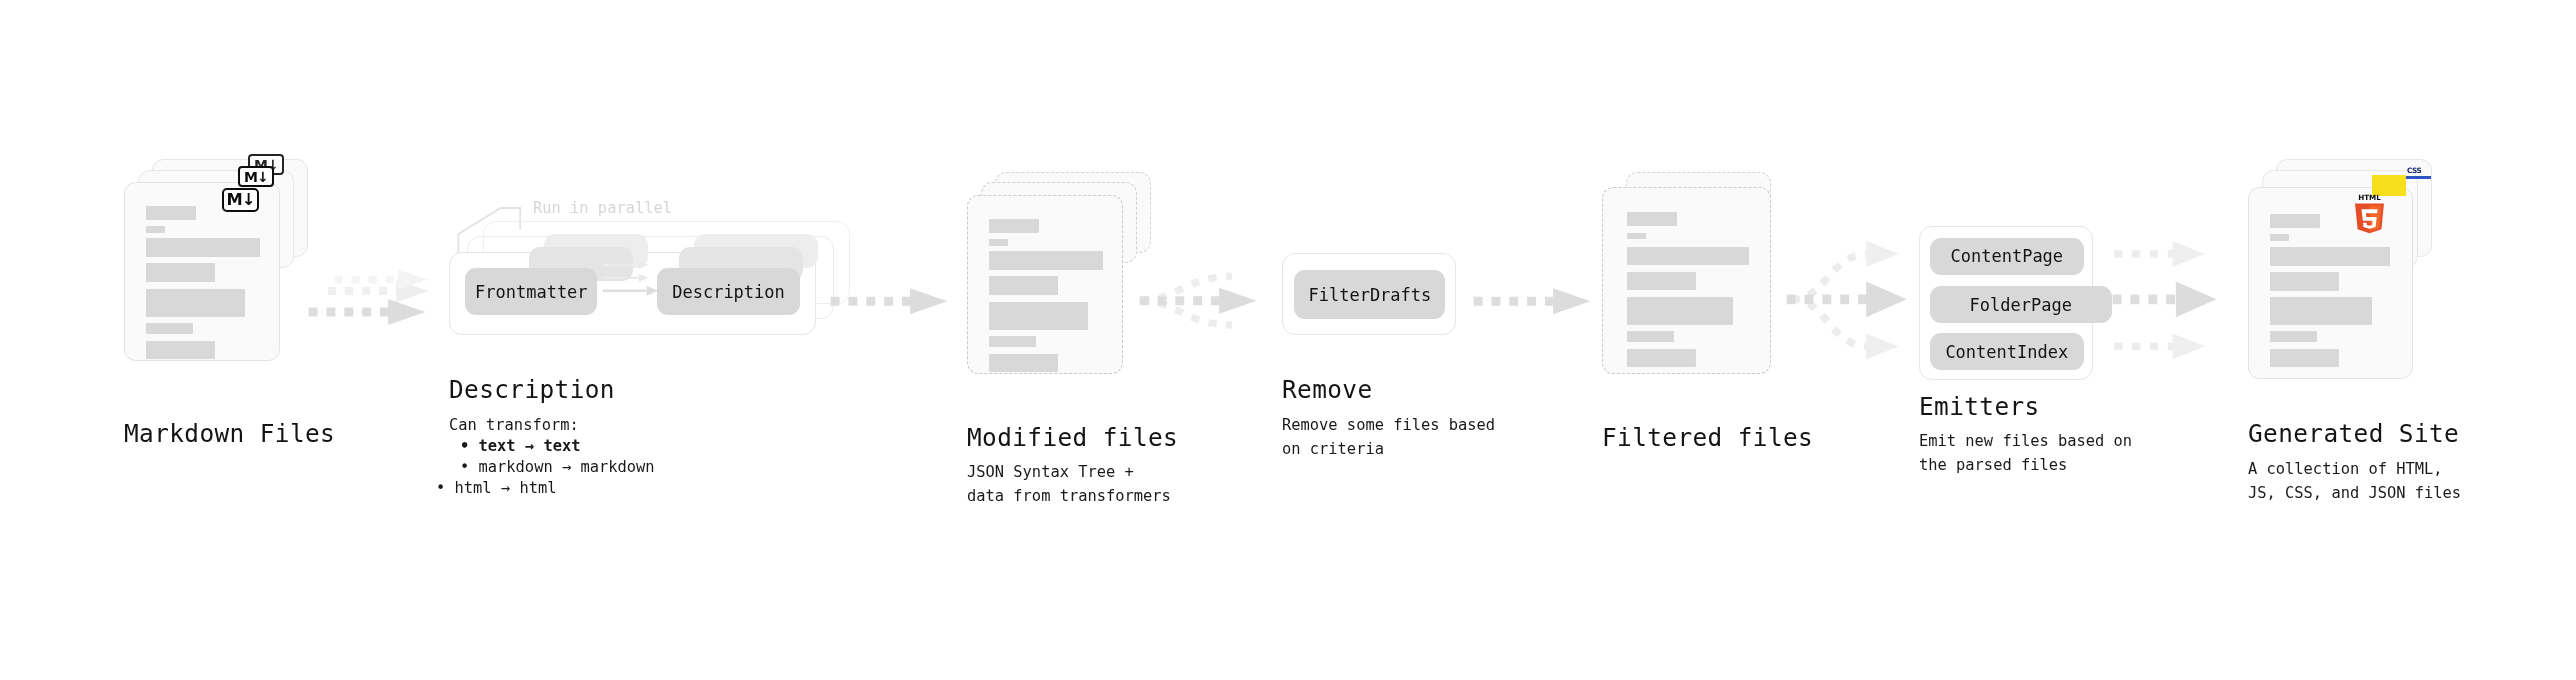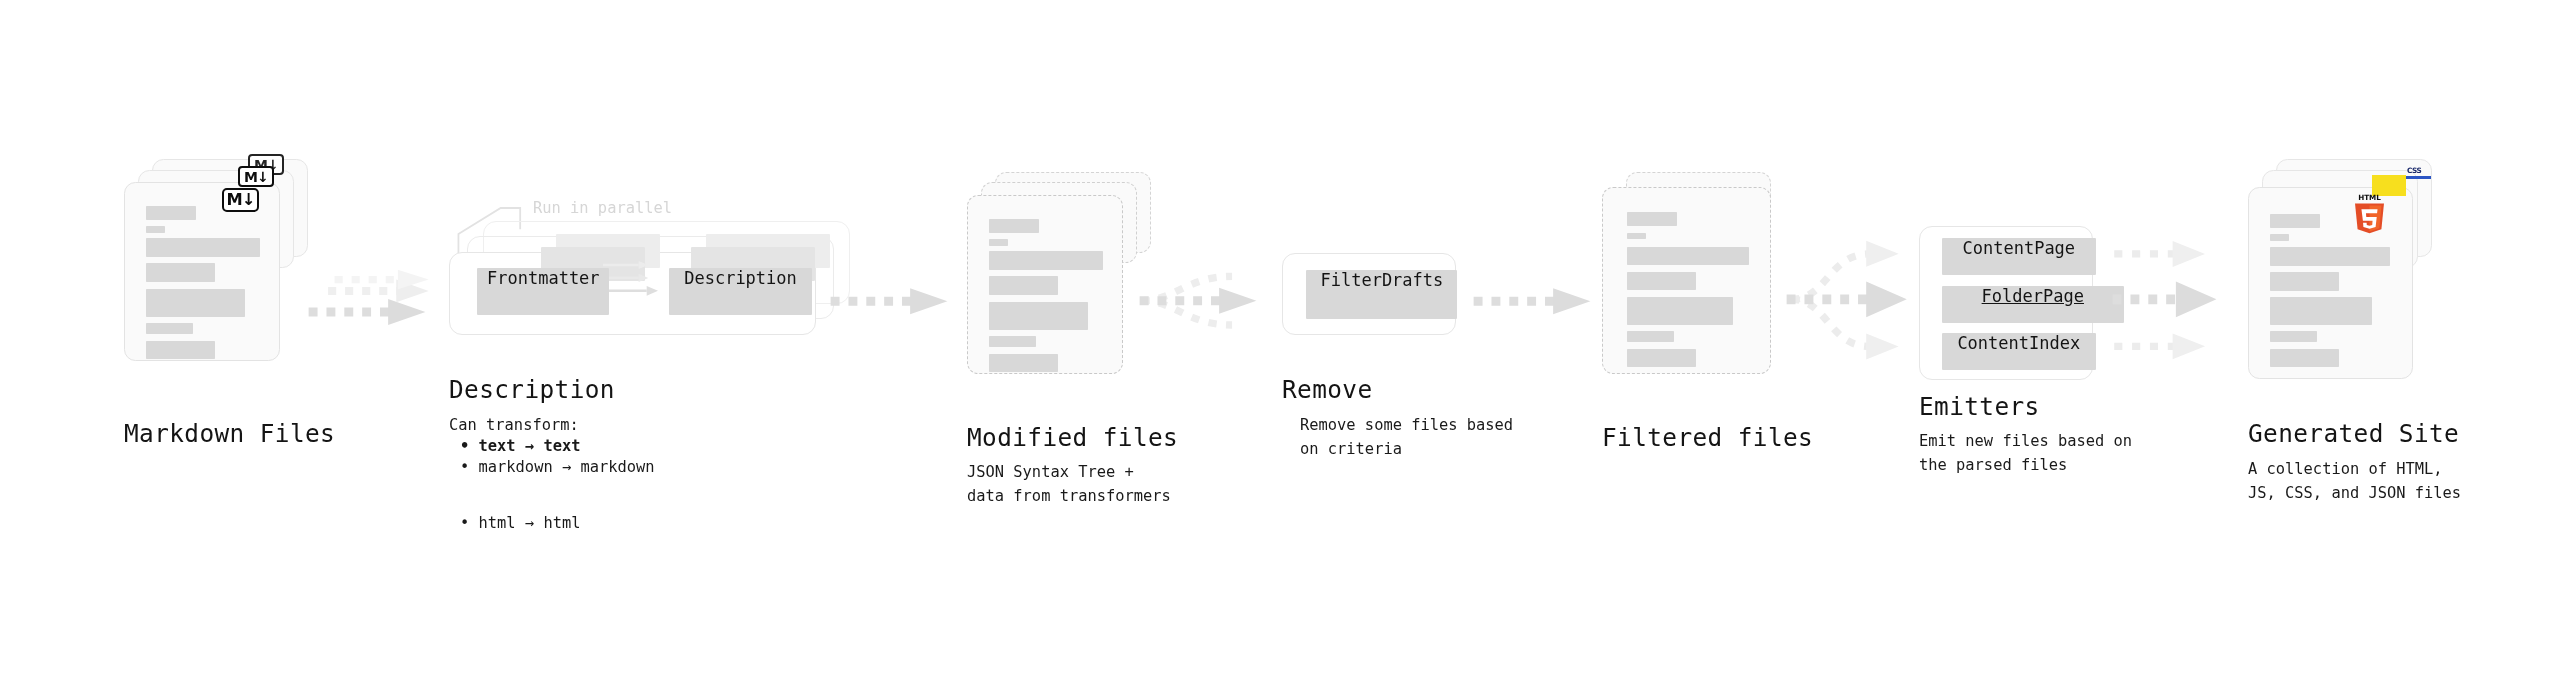--- a/index.html
+++ b/index.html
@@ -118,28 +118,27 @@
     border:1.2px solid #e6e6e6;
     border-radius:13px;
     box-sizing:border-box;
     background:transparent;
   }
   .panel.solidbg{background:#ffffff;}
 
   .chip{
     position:absolute;
     background:#d8d8d8;
-    border-radius:1px;
-    display:flex;justify-content:center;
+    border-radius:11px;
+    display:flex;align-items:center;justify-content:center;
     font-size:17px;
     color:#141414;
     box-sizing:border-box;
     white-space:nowrap;
     letter-spacing:0px;
-    margin-left:12px;
   }
   .chip.faded1{background:#e4e4e4;color:transparent;}
   .chip.faded2{background:#ededed;color:transparent;}
 
   .parallel-label{
     position:absolute;
     font-size:15.4px;
     color:#d6d6d6;
     white-space:nowrap;
   }
@@ -219,21 +218,21 @@
     </div>
     <div class="chip" style="left:208px;top:47px;width:143px;height:47px;">
       <span>Description</span>
     </div>
   </div>
 
   <div class="stage-title" style="left:449px;top:375px;">Description</div>
   <div class="stage-desc" style="left:449px;top:413px;">Can transform:</div>
   <div class="stage-desc" style="left:460px;top:434px;font-weight:bold;">• text → text</div>
   <div class="stage-desc" style="left:460px;top:455px;">• markdown → markdown</div>
-  <div class="stage-desc" style="left:460px;top:476px;margin-top:35px;">• html → html</div>
+  <div class="stage-desc" style="left:436px;top:476px;">• html → html</div>
 
   <svg class="abs" style="left:829px;top:280px;" width="146" height="41" viewBox="0 0 180 50">
     <line x1="2" y1="26" x2="104" y2="26" stroke="#dddddd" stroke-width="11" stroke-dasharray="11 11"></line>
     <polygon points="100,10 146,26 100,42" fill="#dcdcdc"></polygon>
   </svg>
 
   <div class="stack" style="left:967px;top:172px;">
     <div class="card dashed" style="left:28px;top:0px;width:156px;height:81px;border-color:#d4d4d4;"></div>
     <div class="card dashed" style="left:14px;top:9.8px;width:156px;height:81px;border-color:#d0d0d0;"></div>
     <div class="card dashed" style="left:0px;top:23px;width:156px;height:179px;">
@@ -258,21 +257,21 @@
     <line x1="2" y1="44" x2="104" y2="44" stroke="#dddddd" stroke-width="11" stroke-dasharray="11 11"></line>
     <polygon points="100,28 146,44 100,60" fill="#dcdcdc"></polygon>
   </svg>
 
   <div class="panel solidbg" style="left:1282px;top:253px;width:174px;height:82px;">
     <div class="chip" style="left:11.4px;top:16.3px;width:151px;height:49px;">
       <span>FilterDrafts</span>
     </div>
   </div>
   <div class="stage-title" style="left:1282px;top:375px;">Remove</div>
-  <div class="stage-desc" style="left:1282px;top:413px;margin-left:18px;">Remove some files based
+  <div class="stage-desc" style="left:1282px;top:413px;">Remove some files based
 on criteria</div>
 
   <svg class="abs" style="left:1472px;top:280px;" width="146" height="41" viewBox="0 0 180 50">
     <line x1="2" y1="26" x2="104" y2="26" stroke="#dddddd" stroke-width="11" stroke-dasharray="11 11"></line>
     <polygon points="100,10 146,26 100,42" fill="#dcdcdc"></polygon>
   </svg>
 
   <div class="stack" style="left:1602px;top:172px;">
     <div class="card dashed" style="left:24.4px;top:0px;width:145px;height:73px;border-color:#d4d4d4;"></div>
     <div class="card dashed" style="left:0px;top:14.6px;width:169px;height:187px;">
@@ -295,21 +294,21 @@
     <path d="M8,78 C 52,78 54,136 104,136" fill="none" stroke="#ececec" stroke-width="9" stroke-dasharray="10 12"></path>
     <polygon points="100,120 140,136 100,152" fill="#efefef"></polygon>
     <line x1="2" y1="78" x2="104" y2="78" stroke="#dddddd" stroke-width="12" stroke-dasharray="11 11"></line>
     <polygon points="100,56 150,78 100,100" fill="#dcdcdc"></polygon>
   </svg>
 
   <div class="panel solidbg" style="left:1919px;top:226px;width:174px;height:154px;">
     <div class="chip" style="left:9.8px;top:10.6px;width:154px;height:37px;">
       <span>ContentPage</span>
     </div>
-    <div class="chip" style="left:9.8px;top:59px;width:182px;height:37px;text-decoration:underline;">
+    <div class="chip" style="left:9.8px;top:59px;width:182px;height:37px;">
       <span>FolderPage</span>
     </div>
     <div class="chip" style="left:9.8px;top:106px;width:154px;height:37px;">
       <span>ContentIndex</span>
     </div>
   </div>
   <div class="stage-title" style="left:1919px;top:392px;">Emitters</div>
   <div class="stage-desc" style="left:1919px;top:429px;">Emit new files based on
 the parsed files</div>
 

